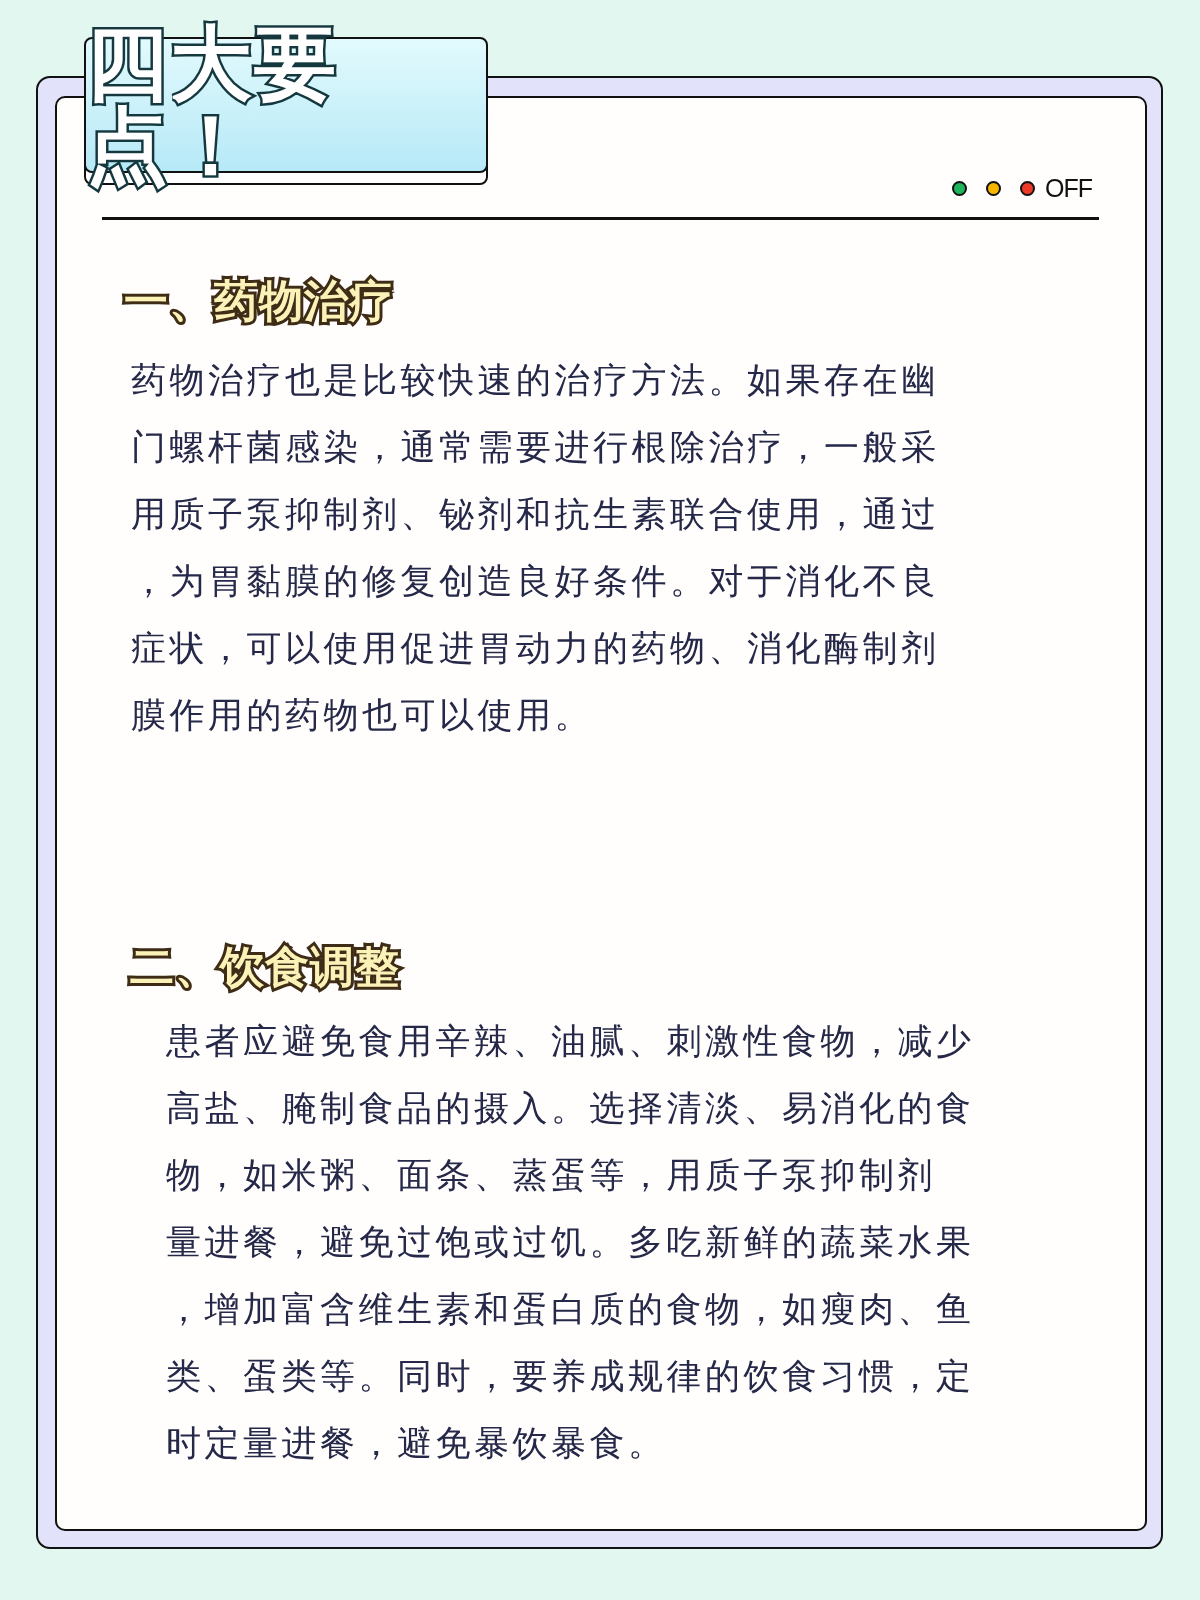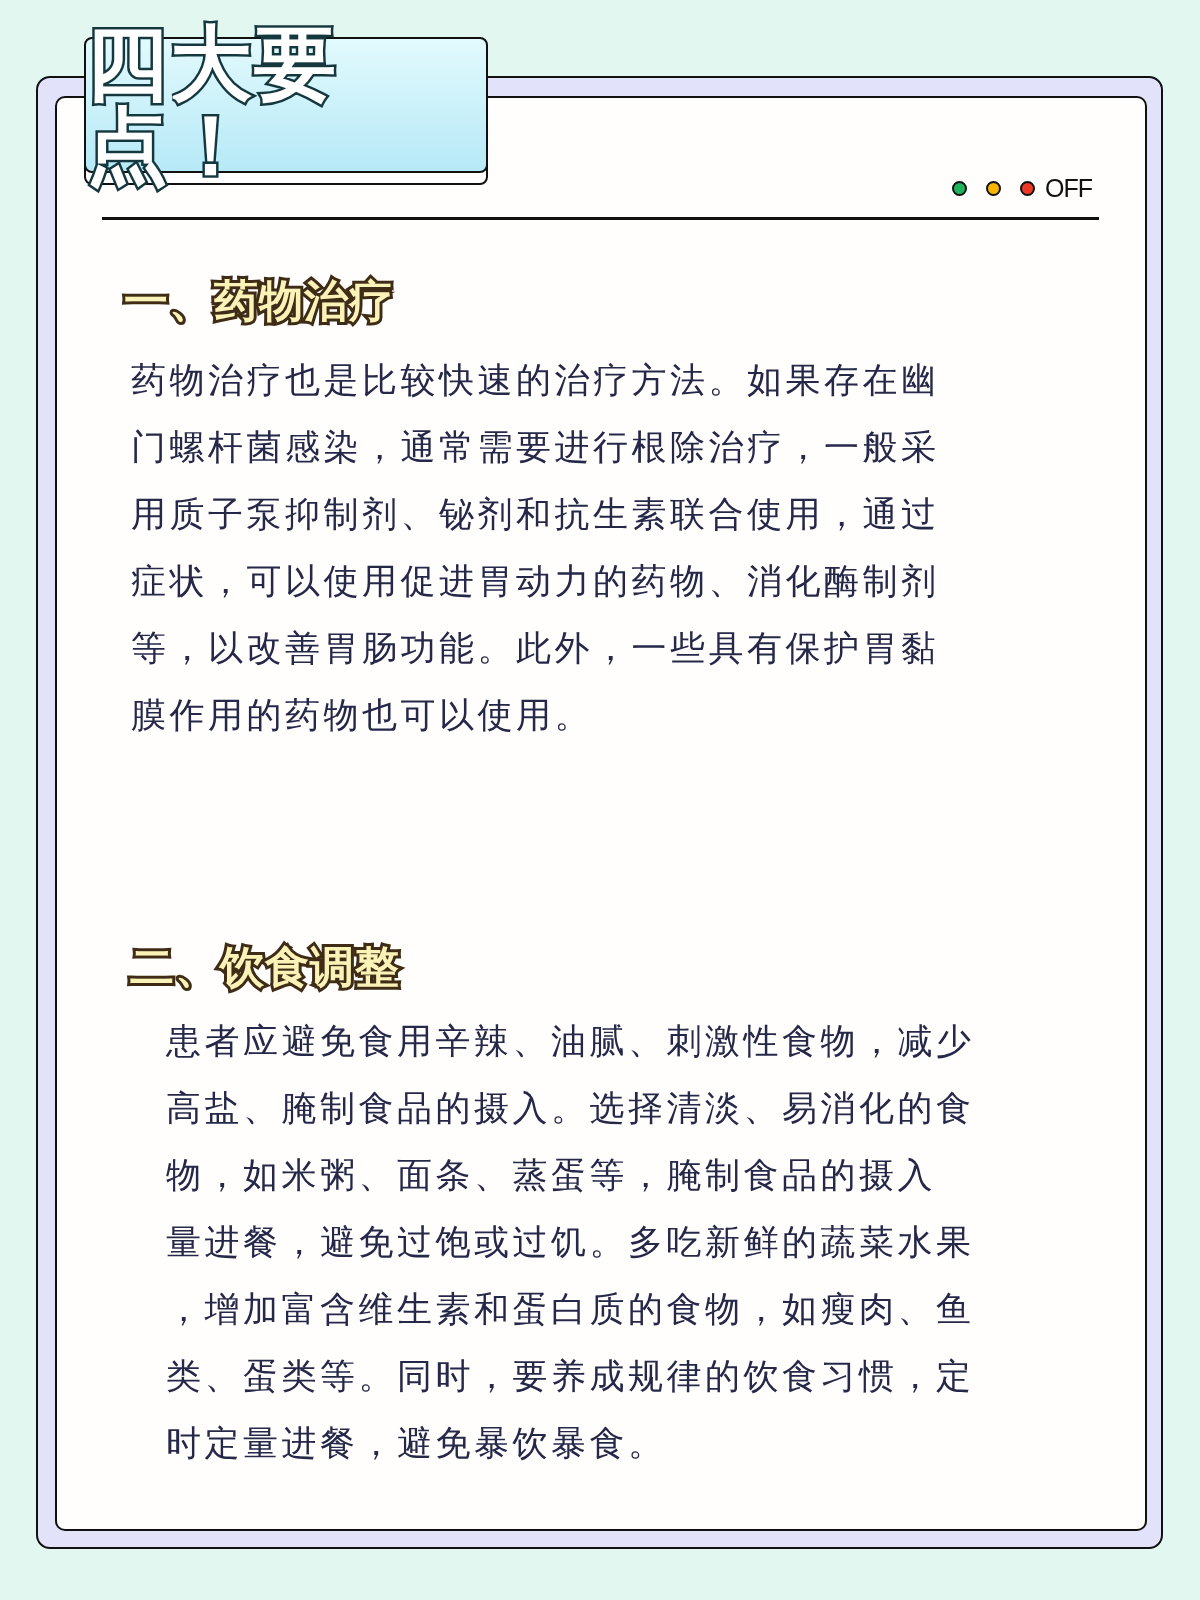--- a/index.html
+++ b/index.html
@@ -45,27 +45,27 @@
   <span class="off">OFF</span>
 </div>
 
 <div class="divider"></div>
 
 <div class="section-head" style="left:124px;top:279px;">一、药物治疗</div>
 <div class="body-text" style="left:131px;top:347px;">
   <span class="line">药物治疗也是比较快速的治疗方法。如果存在幽</span>
   <span class="line">门螺杆菌感染，通常需要进行根除治疗，一般采</span>
   <span class="line">用质子泵抑制剂、铋剂和抗生素联合使用，通过</span>
+  <span class="line">，为胃黏膜的修复创造良好条件。对于消化不良</span>
   <span class="line">症状，可以使用促进胃动力的药物、消化酶制剂</span>
-  <span class="line">等，以改善胃肠功能。此外，一些具有保护胃黏</span>
   <span class="line">膜作用的药物也可以使用。</span>
 </div>
 
 <div class="section-head" style="left:130px;top:945px;">二、饮食调整</div>
 <div class="body-text" style="left:126px;top:1008px;margin-left:40px;">
   <span class="line">患者应避免食用辛辣、油腻、刺激性食物，减少</span>
   <span class="line">高盐、腌制食品的摄入。选择清淡、易消化的食</span>
-  <span class="line">物，如米粥、面条、蒸蛋等，腌制食品的摄入</span>
+  <span class="line">物，如米粥、面条、蒸蛋等，用质子泵抑制剂</span>
   <span class="line">量进餐，避免过饱或过饥。多吃新鲜的蔬菜水果</span>
   <span class="line">，增加富含维生素和蛋白质的食物，如瘦肉、鱼</span>
   <span class="line">类、蛋类等。同时，要养成规律的饮食习惯，定</span>
   <span class="line">时定量进餐，避免暴饮暴食。</span>
 </div>
 
 </body></html>

